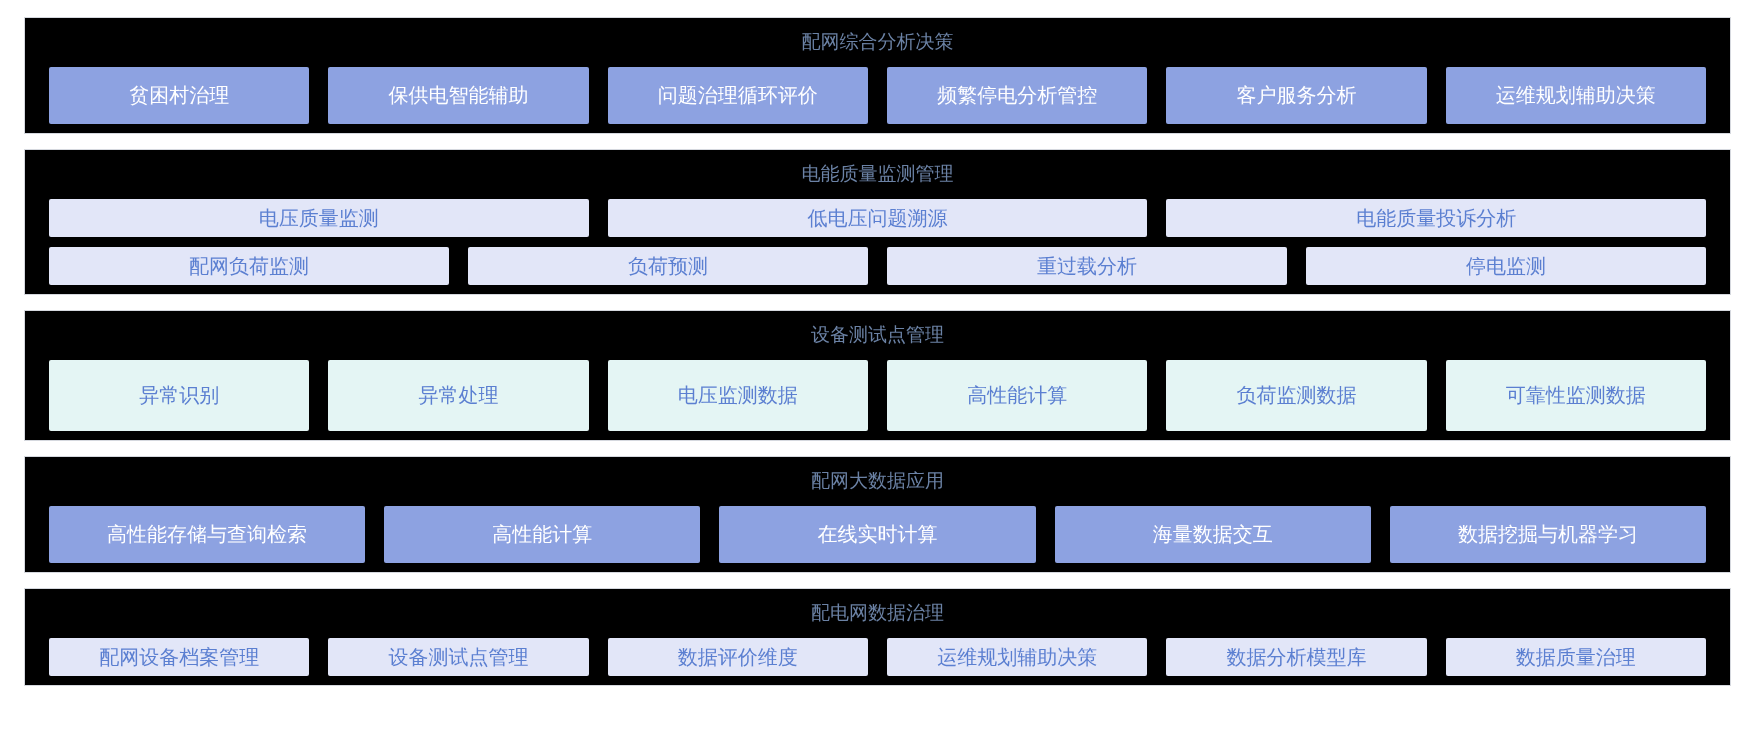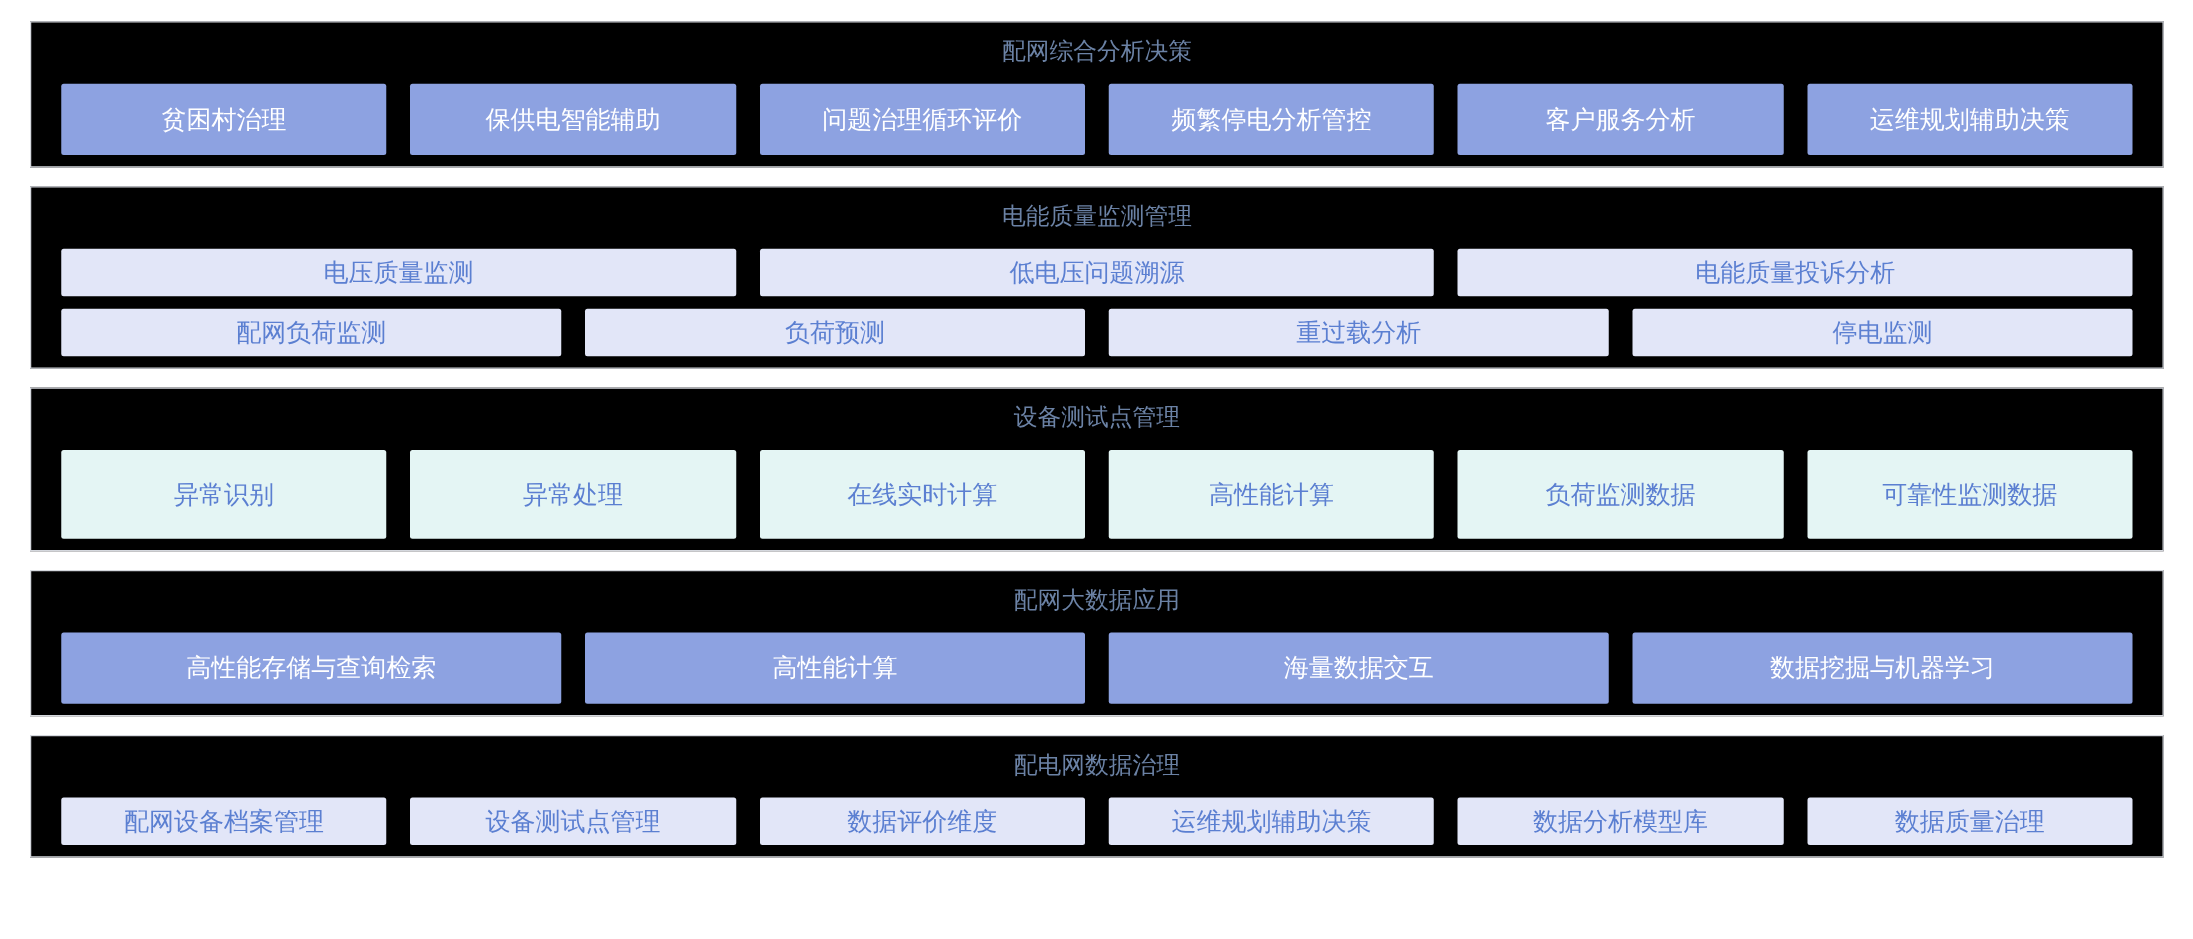--- a/index.html
+++ b/index.html
@@ -102,33 +102,34 @@
           <div class="module-btn lavender">停电监测</div>
         </div>
       </div>
     </section>
     <section class="panel">
       <div class="panel-title">设备测试点管理</div>
       <div class="rows">
         <div class="row">
           <div class="module-btn mint">异常识别</div>
           <div class="module-btn mint">异常处理</div>
-          <div class="module-btn mint">在线实时计算</div>
+          <div class="module-btn mint">电压监测数据</div>
           <div class="module-btn mint">高性能计算</div>
           <div class="module-btn mint">负荷监测数据</div>
           <div class="module-btn mint">可靠性监测数据</div>
         </div>
       </div>
     </section>
     <section class="panel">
       <div class="panel-title">配网大数据应用</div>
       <div class="rows">
         <div class="row">
           <div class="module-btn solid">高性能存储与查询检索</div>
           <div class="module-btn solid">高性能计算</div>
+          <div class="module-btn solid">在线实时计算</div>
           <div class="module-btn solid">海量数据交互</div>
           <div class="module-btn solid">数据挖掘与机器学习</div>
         </div>
       </div>
     </section>
     <section class="panel">
       <div class="panel-title">配电网数据治理</div>
       <div class="rows">
         <div class="row">
           <div class="module-btn lavender">配网设备档案管理</div>

